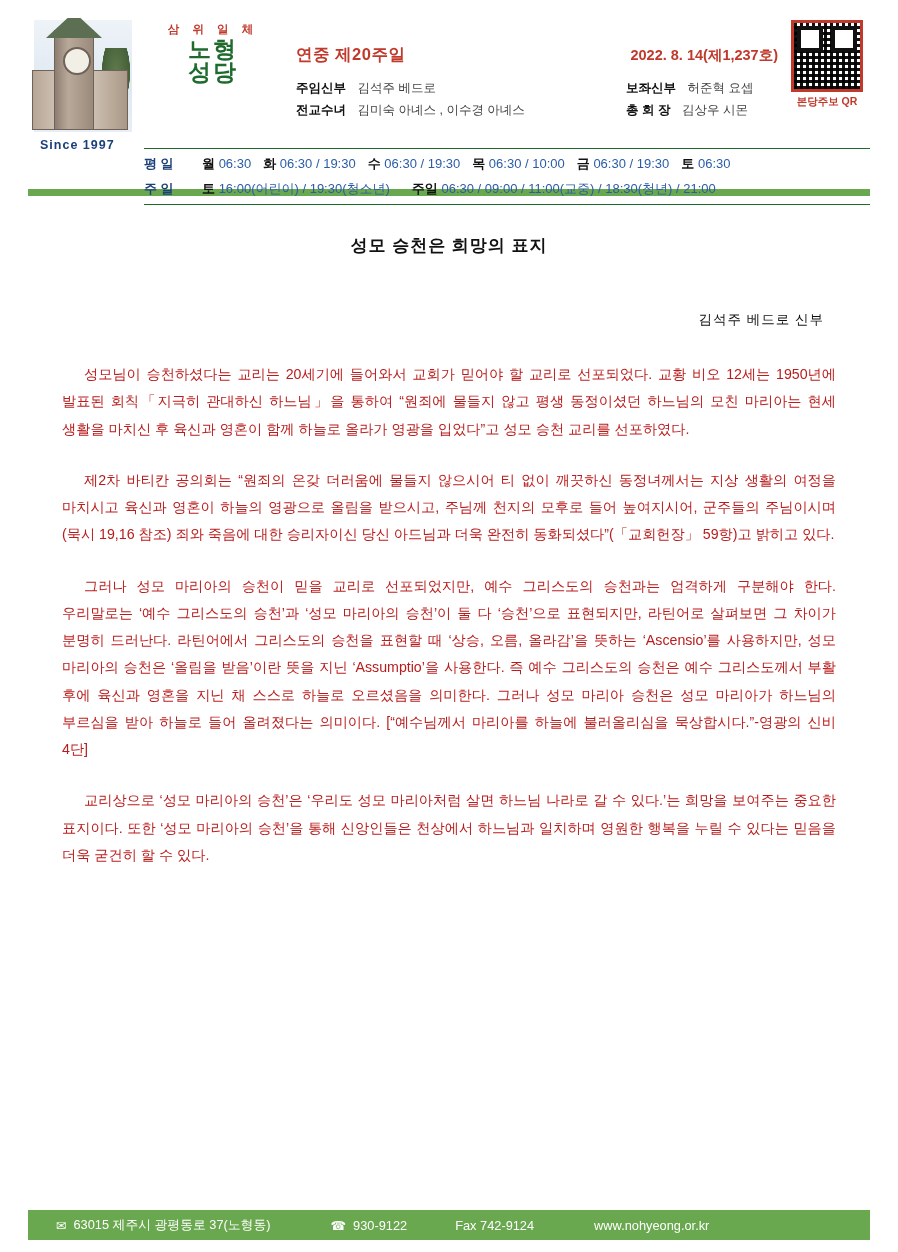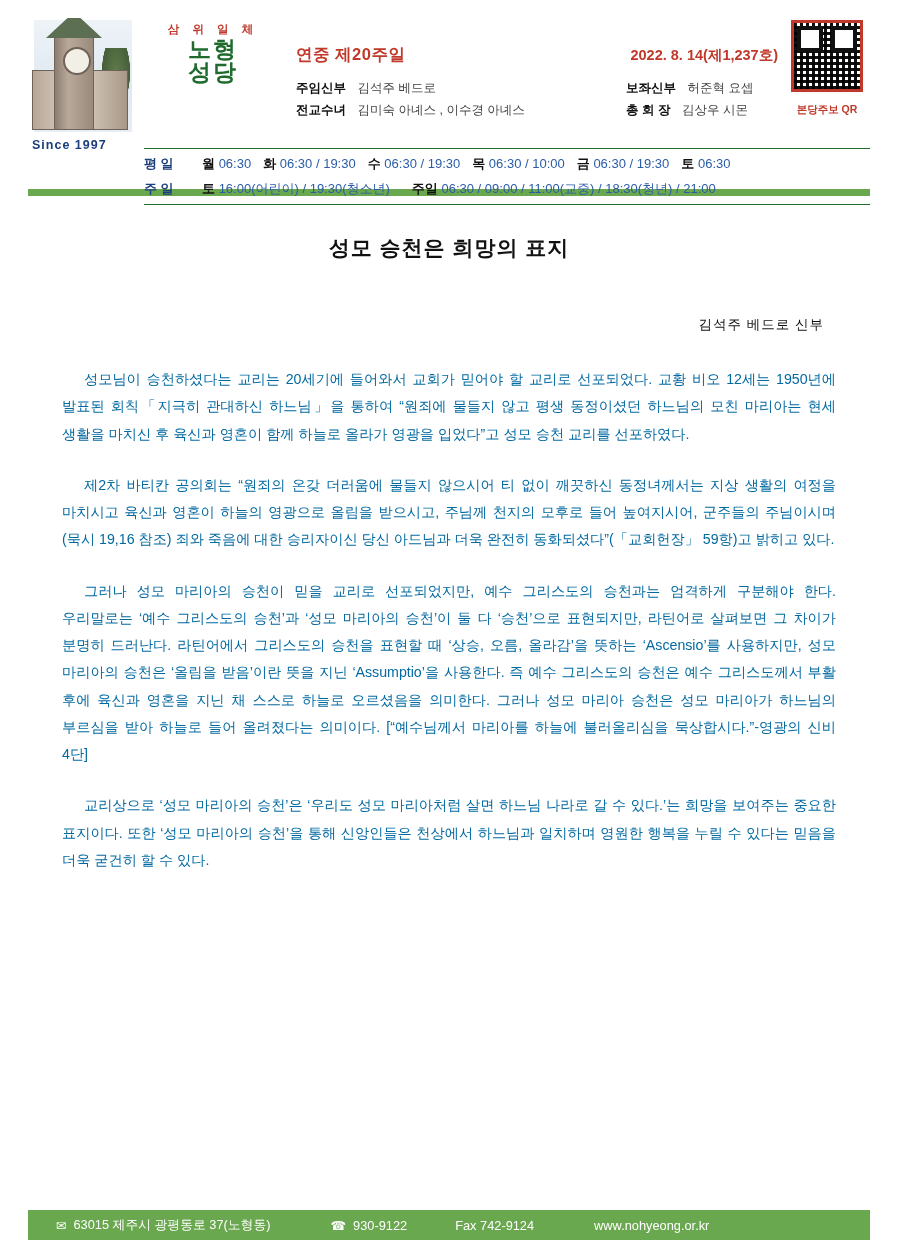--- a/index.html
+++ b/index.html
@@ -67,21 +67,21 @@
     position: absolute; left: 62px; top: 52px; width: 38px; height: 60px;
     background: linear-gradient(90deg,#cfc2b4,#a99887);
     border: 1px solid #6f6258;
   }
   .church-img .tree {
     position: absolute; left: 74px; top: 30px; width: 28px; height: 60px;
     background: radial-gradient(ellipse at 50% 40%, #5f7a4a 0%, #45603a 70%, rgba(69,96,58,0) 72%);
   }
   .since {
     position: absolute;
-    left: 4px; top: 120px;
+    left: 12px; top: 120px;
     font-size: 12.5px; font-weight: bold; color: #1b3f7a;
     letter-spacing: 1px;
   }
 
   
   .logo-block {
     flex: 0 0 150px;
     text-align: center;
     padding-top: 4px;
     position: relative;
@@ -152,21 +152,21 @@
     background-blend-mode: multiply;
     position: relative;
   }
   .qr:before, .qr:after {
     content:""; position:absolute; width:18px; height:18px;
     border:4px solid #111; background:#fff;
   }
   .qr:before { left:3px; top:3px; }
   .qr:after { right:3px; top:3px; }
   .qr-label {
-    font-size: 10.5px; color: #c0392b; font-weight: bold; margin-top: 11px;
+    font-size: 10.5px; color: #c0392b; font-weight: bold; margin-top: 3px;
   }
 
   
   .mass {
     border-top: 1.5px solid #1f6b2e;
     border-bottom: 1.5px solid #1f6b2e;
     margin-top: 2px;
     padding: 3px 0 3px 0;
     margin-left: 116px;
   }
@@ -191,21 +191,21 @@
     margin: 6px 28px 0 28px;
   }
 
   
   .article {
     margin: 0 62px;
     padding-top: 38px;
   }
   .art-title {
     text-align: center;
-    font-size: 21px;
+    font-size: 17px;
     font-weight: bold;
     letter-spacing: 1px;
     color: #111;
   }
   .byline {
     text-align: right;
     margin-top: 54px;
     margin-right: 12px;
     font-size: 13.5px;
     letter-spacing: 1px;
@@ -214,21 +214,21 @@
   .body {
     margin-top: 32px;
   }
   .body p {
     margin: 0 0 24px 0;
     font-size: 14.2px;
     line-height: 1.92;
     text-align: justify;
     text-justify: inter-ideograph;
     text-indent: 22px;
-    color: #0369a1;
+    color: #b91c1c;
     word-break: keep-all;
   }
   .body p:last-child { margin-bottom: 0; }
 
   
   .footer {
     position: absolute;
     left: 28px; right: 28px; bottom: 30px;
     height: 30px;
     background: #6aa84f;

